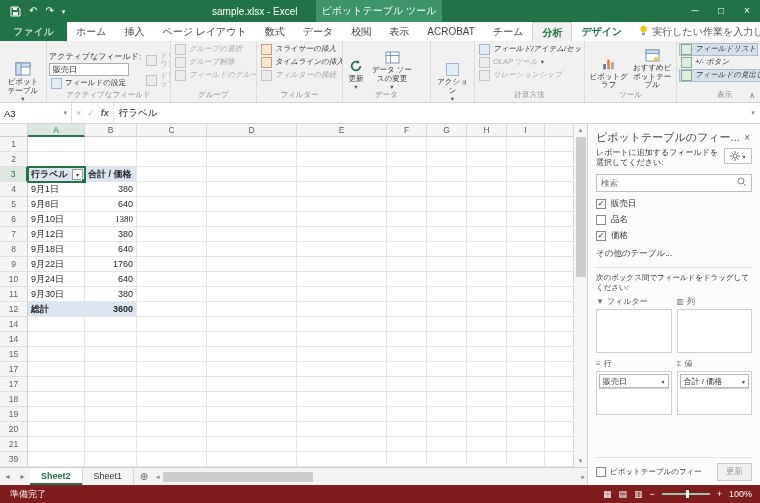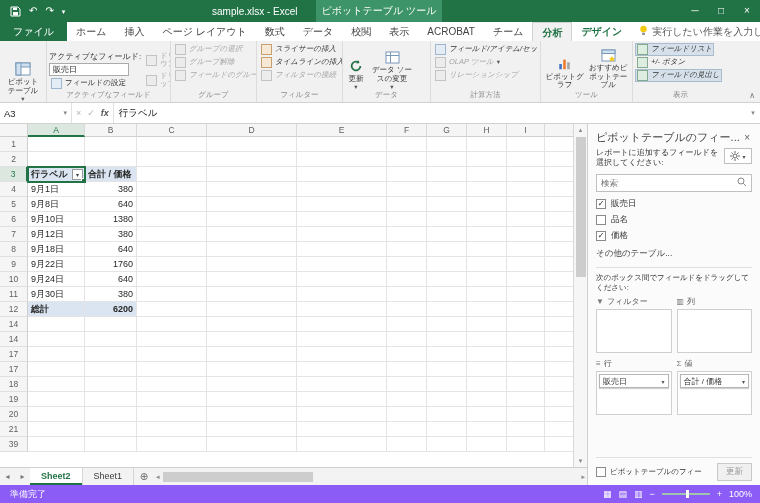--- a/index.html
+++ b/index.html
@@ -86,21 +86,21 @@
 
 .tabbar{height:18px;flex:0 0 auto;display:flex;align-items:stretch;background:#f3f3f3;border-top:1px solid #cfcfcf;font-size:9px;}
 .stnav{width:15px;text-align:center;line-height:17px;color:#777;font-size:8px;}
 .stab{padding:0 11px;line-height:17px;border-right:1px solid #d6d6d6;color:#3c3c3c;}
 .stab.active{background:#fff;color:#217346;font-weight:bold;box-shadow:inset 0 -2px 0 #217346;}
 .addsheet{width:20px;text-align:center;line-height:17px;color:#666;font-size:10px;}
 .hscroll{flex:1;display:flex;align-items:center;padding:0 2px;}
 .hthumb{width:150px;height:10px;background:#cdcdcd;margin-left:3px;}
 
 
-.statusbar{height:18px;background:#8b5cf6;color:#fff;display:flex;align-items:center;font-size:9px;flex:0 0 auto;padding-left:10px;}
+.statusbar{height:18px;background:#7f1d1d;color:#fff;display:flex;align-items:center;font-size:9px;flex:0 0 auto;padding-left:10px;}
 .sb-right{margin-left:auto;display:flex;align-items:center;gap:7px;padding-right:8px;}
 .vic{font-size:9px;line-height:1;}
 .zoomtrack{width:48px;height:2px;background:#9fc5ae;position:relative;display:inline-block;}
 .zoomthumb{position:absolute;left:50%;top:-3px;width:3px;height:8px;background:#fff;}
 
 
 .pane{flex:1;background:#fbfbfb;display:flex;flex-direction:column;padding:3px 8px 4px;font-size:8.5px;color:#333;overflow:hidden;}
 .pane-title{display:flex;align-items:center;height:20px;font-size:11px;color:#444;flex:0 0 auto;}
 .pclose{margin-left:auto;color:#666;font-size:10px;padding:0 2px;}
 .pane-instr{display:flex;gap:4px;margin:1px 0 5px;align-items:flex-start;}
@@ -272,20 +272,31 @@
                 <path d="M1 4.5h13M5.5 1v11" stroke="#7a98b8"></path>
               </svg>
             </span>
           <span class="l2">データ ソースの変更</span>
           <span class="caret">▾</span>
         </div>
       </div>
       <div class="g-label">データ</div>
     </div>
 
+    <div class="rgroup" style="width:44px">
+      <div class="g-body center">
+        <div class="bigbtn">
+          <span class="ricL">
+              <span class="ric"></span>
+            </span>
+          <span class="l2">アクション</span>
+          <span class="caret">▾</span>
+        </div>
+      </div>
+    </div>
 
     <div class="rgroup" style="width:110px">
       <div class="g-body col">
         <div class="sbtn">
           <span class="ric xs"></span>
           <span>フィールド/アイテム/セット</span>
 
         </div>
         <div class="sbtn dis">
           <span class="ric xs dis"></span>
@@ -442,21 +453,21 @@
                 <div class="cell" style="width: 90px;"></div>
                 <div class="cell" style="width: 40px;"></div>
                 <div class="cell" style="width: 40px;"></div>
                 <div class="cell" style="width: 40px;"></div>
                 <div class="cell" style="width: 38px;"></div>
                 <div class="cell" style="width: 60px;"></div>
               </div>
               <div class="grow">
                 <div class="rowh">6</div>
                 <div class="cell" style="width: 57px;">9月10日</div>
-                <div class="cell num" style="width: 52px;">1380</div>
+                <div class="cell num" style="width: 52px; font-family: Liberation Serif, serif;">1380</div>
                 <div class="cell" style="width: 70px;"></div>
                 <div class="cell" style="width: 90px;"></div>
                 <div class="cell" style="width: 90px;"></div>
                 <div class="cell" style="width: 40px;"></div>
                 <div class="cell" style="width: 40px;"></div>
                 <div class="cell" style="width: 40px;"></div>
                 <div class="cell" style="width: 38px;"></div>
                 <div class="cell" style="width: 60px;"></div>
               </div>
               <div class="grow">
@@ -520,21 +531,21 @@
                 <div class="cell" style="width: 90px;"></div>
                 <div class="cell" style="width: 40px;"></div>
                 <div class="cell" style="width: 40px;"></div>
                 <div class="cell" style="width: 40px;"></div>
                 <div class="cell" style="width: 38px;"></div>
                 <div class="cell" style="width: 60px;"></div>
               </div>
               <div class="grow">
                 <div class="rowh">12</div>
                 <div class="cell ptotal" style="width: 57px;">総計</div>
-                <div class="cell num ptotal" style="width: 52px;">6200</div>
+                <div class="cell num ptotal" style="width: 52px;">3600</div>
                 <div class="cell" style="width: 70px;"></div>
                 <div class="cell" style="width: 90px;"></div>
                 <div class="cell" style="width: 90px;"></div>
                 <div class="cell" style="width: 40px;"></div>
                 <div class="cell" style="width: 40px;"></div>
                 <div class="cell" style="width: 40px;"></div>
                 <div class="cell" style="width: 38px;"></div>
                 <div class="cell" style="width: 60px;"></div>
               </div>
               <div class="grow">
@@ -545,20 +556,33 @@
                 <div class="cell" style="width: 90px;"></div>
                 <div class="cell" style="width: 90px;"></div>
                 <div class="cell" style="width: 40px;"></div>
                 <div class="cell" style="width: 40px;"></div>
                 <div class="cell" style="width: 40px;"></div>
                 <div class="cell" style="width: 38px;"></div>
                 <div class="cell" style="width: 60px;"></div>
               </div>
               <div class="grow">
                 <div class="rowh">14</div>
+                <div class="cell" style="width: 57px;"></div>
+                <div class="cell num" style="width: 52px;"></div>
+                <div class="cell" style="width: 70px;"></div>
+                <div class="cell" style="width: 90px;"></div>
+                <div class="cell" style="width: 90px;"></div>
+                <div class="cell" style="width: 40px;"></div>
+                <div class="cell" style="width: 40px;"></div>
+                <div class="cell" style="width: 40px;"></div>
+                <div class="cell" style="width: 38px;"></div>
+                <div class="cell" style="width: 60px;"></div>
+              </div>
+              <div class="grow">
+                <div class="rowh">15</div>
                 <div class="cell" style="width: 57px;"></div>
                 <div class="cell num" style="width: 52px;"></div>
                 <div class="cell" style="width: 70px;"></div>
                 <div class="cell" style="width: 90px;"></div>
                 <div class="cell" style="width: 90px;"></div>
                 <div class="cell" style="width: 40px;"></div>
                 <div class="cell" style="width: 40px;"></div>
                 <div class="cell" style="width: 40px;"></div>
                 <div class="cell" style="width: 38px;"></div>
                 <div class="cell" style="width: 60px;"></div>

